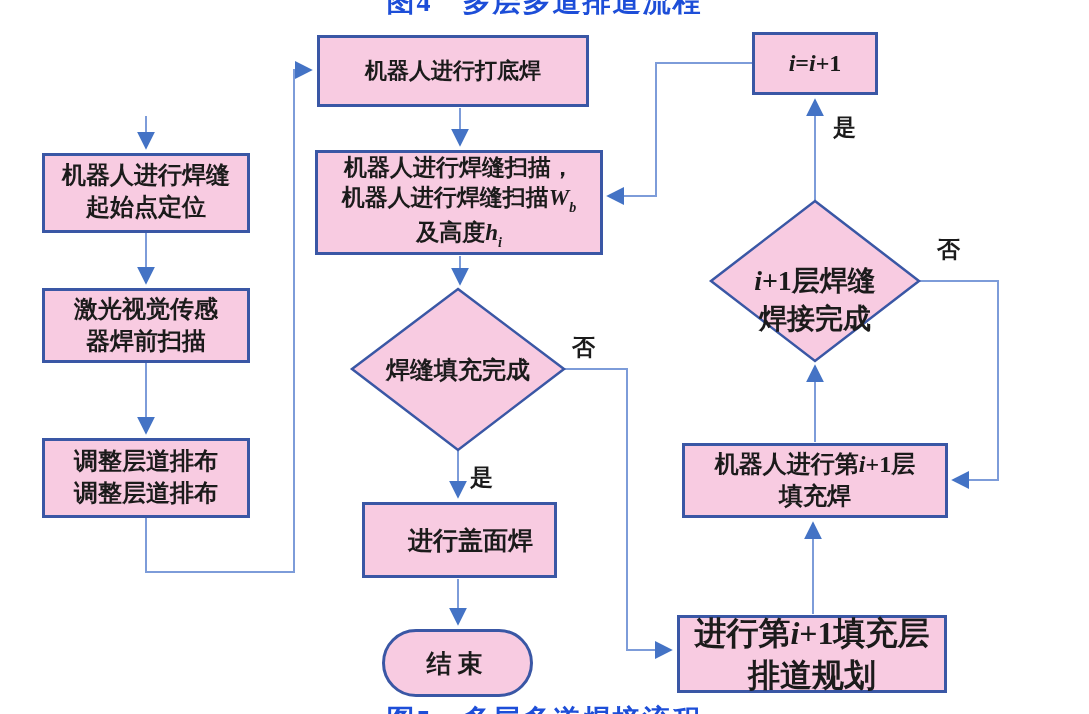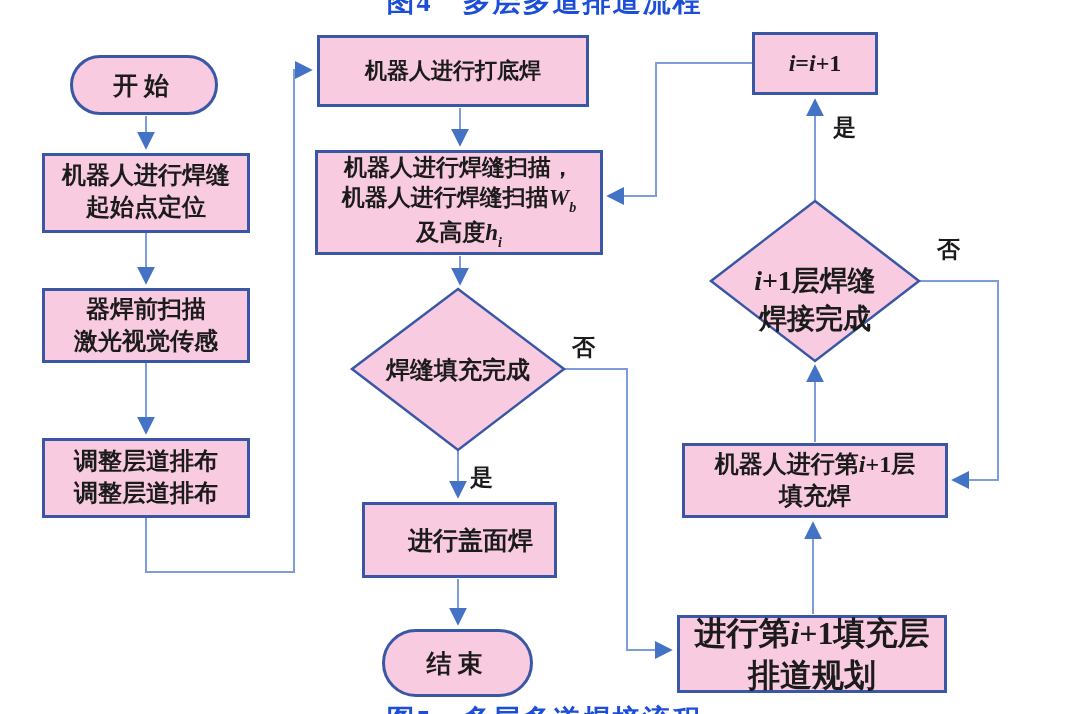--- a/index.html
+++ b/index.html
@@ -68,32 +68,29 @@
       <path d="M815 442 L815 366" marker-end="url(#arr)"></path>
       <path d="M815 200 L815 100" marker-end="url(#arr)"></path>
       <path d="M919 281 L998 281 L998 480 L953 480" marker-end="url(#arr)"></path>
       <path d="M752 63 L656 63 L656 196 L608 196" marker-end="url(#arr)"></path>
     </g>
 
     <polygon points="458,289 564,369 458,450 352,369" fill="#F8CBE1" stroke="#3A57A5" stroke-width="2.5"></polygon>
     <polygon points="815,201 919,281 815,361 711,281" fill="#F8CBE1" stroke="#3A57A5" stroke-width="2.5"></polygon>
   </svg>
 
-  <div class="node stadium" style="left:70px; top:55px; width:148px; height:60px; font-size:25px; letter-spacing:6px;">
-    <span>开始</span>
-  </div>
 
   <div class="node" style="left:42px; top:153px; width:208px; height:80px; font-size:24px;font-family:Liberation Mono, monospace;">
     <span>机器人进行焊缝</span>
     <span>起始点定位</span>
   </div>
 
   <div class="node" style="left:42px; top:288px; width:208px; height:75px; font-size:24px;">
+    <span>激光视觉传感</span>
     <span>器焊前扫描</span>
-    <span>激光视觉传感</span>
   </div>
 
   <div class="node" style="left:42px; top:438px; width:208px; height:80px; font-size:24px;">
     <span>调整层道排布</span>
     <span>调整层道排布</span>
   </div>
 
   <div class="node" style="left:317px; top:35px; width:272px; height:72px; font-size:22px;">
     <span>机器人进行打底焊</span>
   </div>

